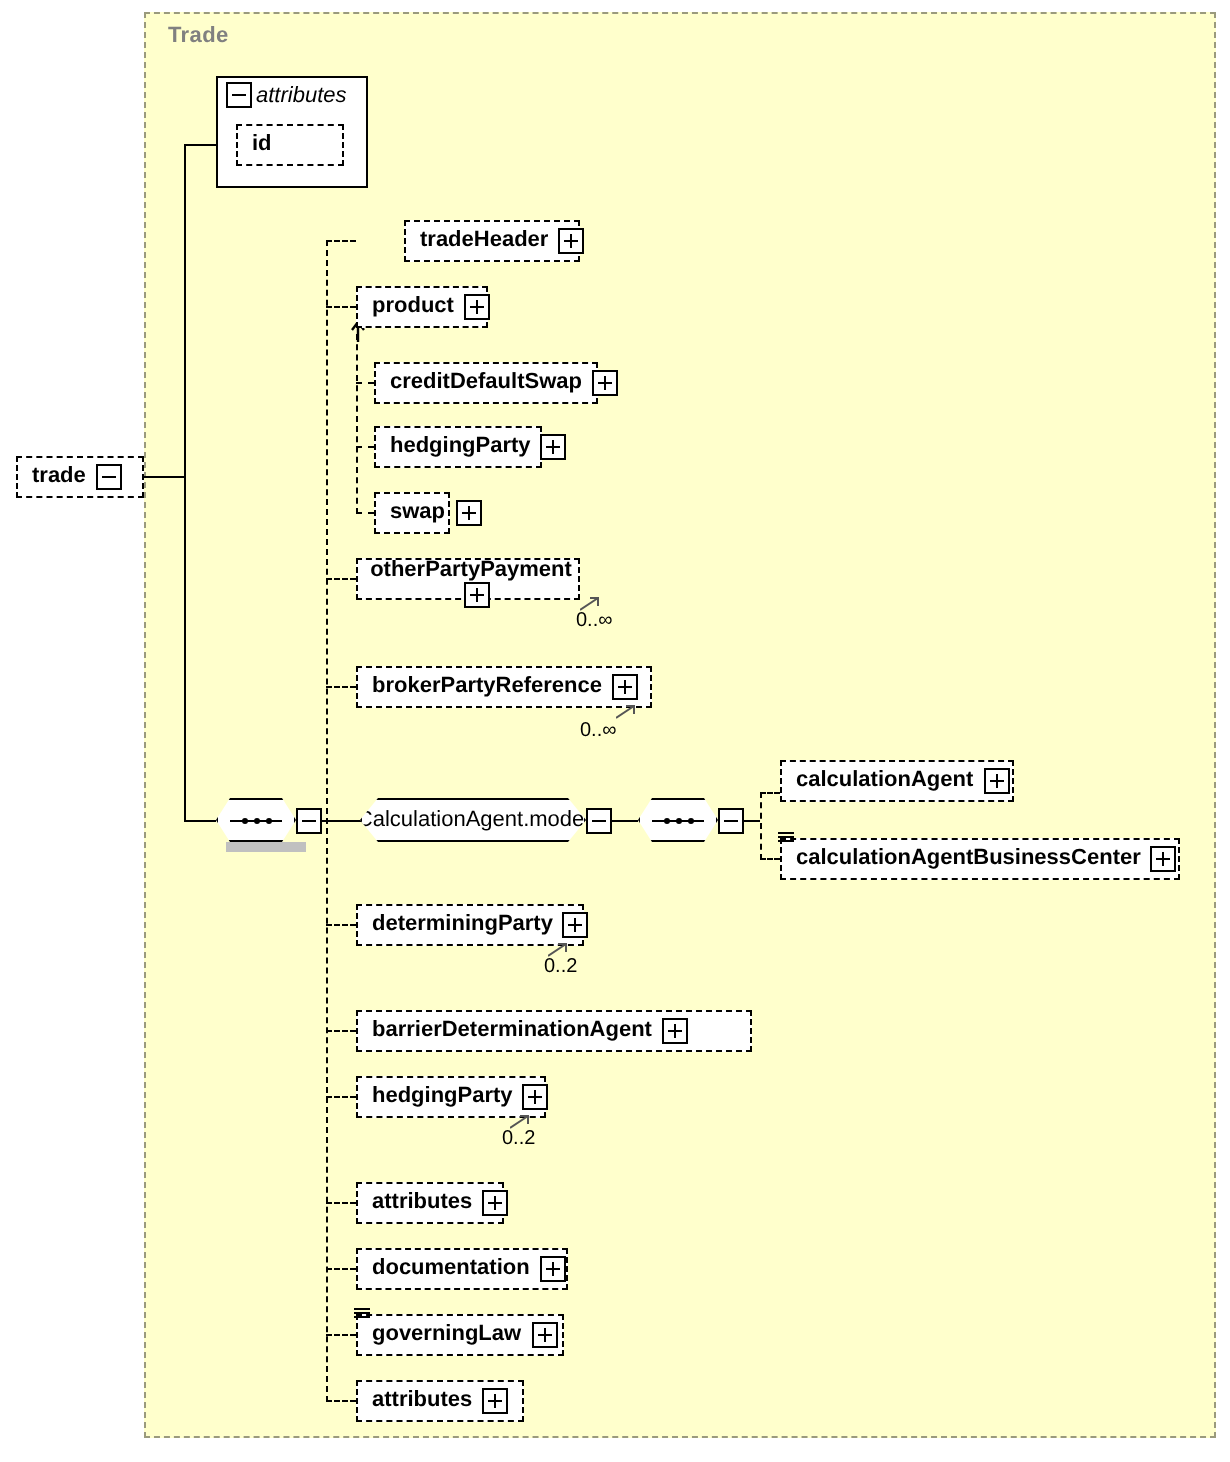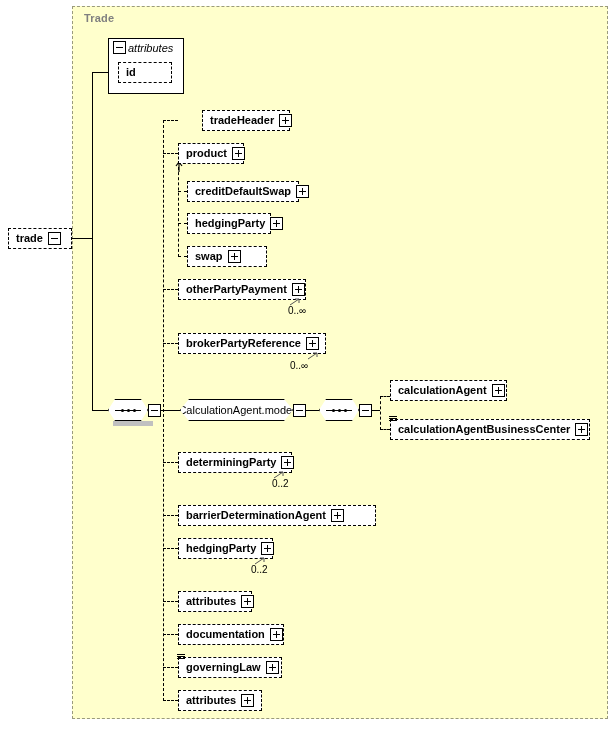--- a/index.html
+++ b/index.html
@@ -166,28 +166,28 @@
   </div>
 
   <div class="boxwrap" style="left:187px;top:213px;">
     <div class="node opt" style="position:relative;width:84px;">
       <span class="lbl">hedgingParty</span>
       <span class="tgl plus"></span>
     </div>
   </div>
 
   <div class="boxwrap" style="left:187px;top:246px;">
-    <div class="node opt" style="position:relative;width:80px;">
+    <div class="node opt" style="position:relative;width:38px;">
       <span class="lbl">swap</span>
       <span class="tgl plus"></span>
     </div>
   </div>
 
   <div class="boxwrap" style="left:178px;top:279px;">
-    <div class="node opt" style="position:relative;width:128px;">
+    <div class="node opt" style="position:relative;width:112px;flex-direction:column;">
       <span class="lbl">otherPartyPayment</span>
       <span class="tgl plus"></span>
     </div>
   </div>
   <div class="tick" style="left:290px;top:298px;">
     <svg width="10" height="8" viewBox="0 0 10 8">
         <path d="M0 7 L9 1 M5 1 L9 1 L9 5" stroke="#555" fill="none" stroke-width="1"></path>
       </svg>
   </div>
   <div class="card" style="left:288px;top:305px;">0..∞</div>

